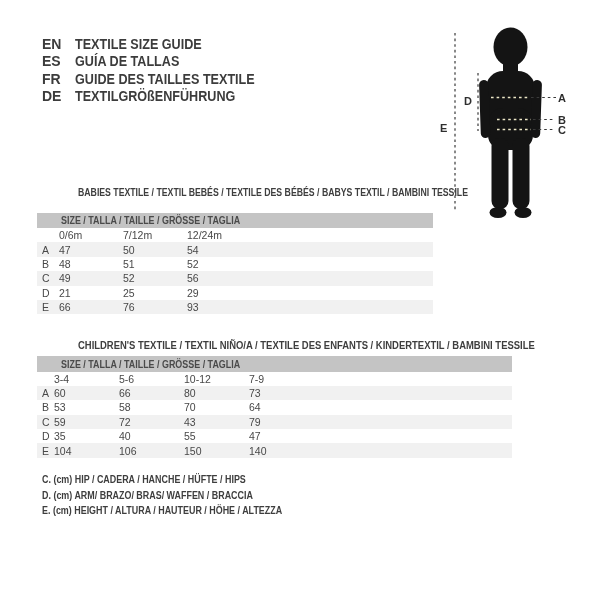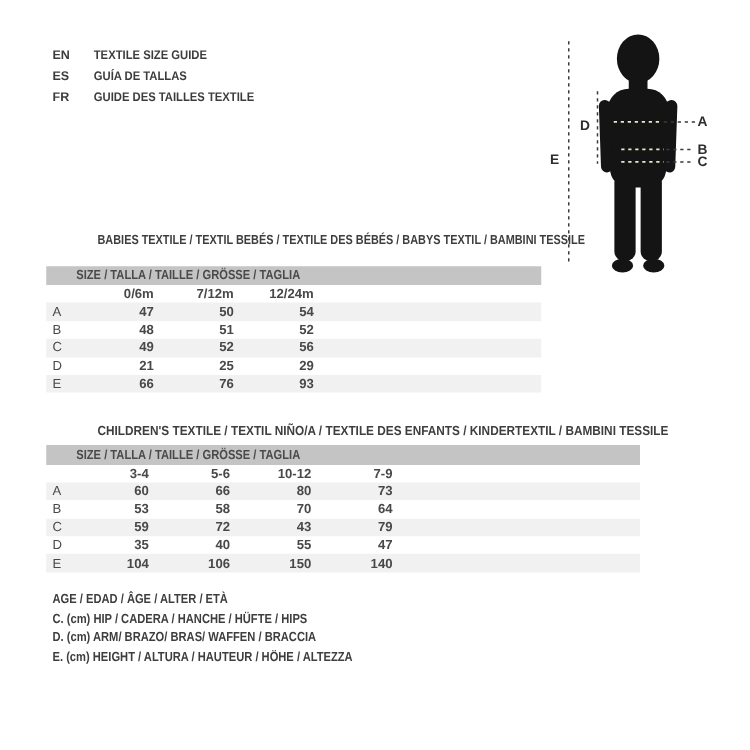--- a/index.html
+++ b/index.html
@@ -6,42 +6,42 @@
   body {
     width:600px; height:600px; background:#ffffff;
     font-family:"Liberation Sans", sans-serif;
     position:relative; overflow:hidden;
     -webkit-font-smoothing:antialiased;
   }
   .abs { position:absolute; }
 
   
   .lang-row { display:flex; height:17.3px; align-items:center;
-              font-size:10px; font-weight:700; color:#3c3c3c; }
+              font-size:14px; font-weight:700; color:#3c3c3c; }
   .lang-code { width:33px; }
   .cond { display:inline-block; transform:scaleX(0.9); transform-origin:0 50%; white-space:nowrap; }
 
   
   .sec-title { font-size:10.5px; font-weight:700; color:#3e3e3e; line-height:11px; white-space:nowrap;padding-left:36px; }
   .w83 { display:inline-block; transform:scaleX(0.83); transform-origin:0 50%; }
   .w90 { display:inline-block; transform:scaleX(0.90); transform-origin:0 50%; }
   .w85 { display:inline-block; transform:scaleX(0.85); transform-origin:0 50%; white-space:nowrap; }
 
   
   .size-bar { background:#c4c4c4; height:15.5px; display:flex; align-items:center;
               padding-left:24px; box-sizing:border-box;
               font-size:10.5px; font-weight:700; color:#4a4a4a; }
 
   
   .trow { display:grid; align-items:center; height:14.4px;
           font-size:10.5px; font-weight:400; color:#484848; }
   .babies-grid  { grid-template-columns:22px 64px 64px 64px 1fr; }
   .children-grid{ grid-template-columns:17px 65px 65px 65px 65px 1fr; }
   .cell-label { padding-left:5px; }
-  .cell-val { text-align:right;font-weight:bold; }
+  .cell-val { text-align:left; }
   .stripe { background:#f1f1f1; }
 
   
   .legend-line { height:15.8px; display:flex; align-items:center;
                  font-size:10.5px; font-weight:700; color:#3e3e3e; }
 
   
   .fig-label { position:absolute; font-size:11px; font-weight:700; color:#2e2e2e; line-height:12.6px; }
   .dashD { stroke:#3a3a3a; stroke-width:1.2; stroke-dasharray:2.6 3; fill:none; }
   .dashL { stroke:#ece6c6; stroke-width:1.4; stroke-dasharray:2.6 3; fill:none; }
@@ -55,20 +55,24 @@
     <span class="lang-code">EN</span>
     <span class="cond">TEXTILE SIZE GUIDE</span>
   </div>
   <div class="lang-row">
     <span class="lang-code">ES</span>
     <span class="cond">GUÍA DE TALLAS</span>
   </div>
   <div class="lang-row">
     <span class="lang-code">FR</span>
     <span class="cond">GUIDE DES TAILLES TEXTILE</span>
+  </div>
+  <div class="lang-row">
+    <span class="lang-code">DE</span>
+    <span class="cond">TEXTILGRÖßENFÜHRUNG</span>
   </div>
 </div>
 
 <svg class="abs" style="left:425px; top:18px;" width="150" height="205" viewBox="425 18 150 205">
 
   <line class="dashD" x1="455" y1="33" x2="455" y2="212"></line>
   <line class="dashD" x1="478" y1="73" x2="478" y2="131"></line>
 
   <g class="sil">
     <ellipse cx="510.5" cy="47" rx="17" ry="19.5"></ellipse>
@@ -187,23 +191,20 @@
     <span class="cell-label">E</span>
     <span class="cell-val">104</span>
     <span class="cell-val">106</span>
     <span class="cell-val">150</span>
     <span class="cell-val">140</span>
   </div>
 </div>
 
 <div class="abs" style="left:42px; top:471px;">
   <div class="legend-line">
-    <span class="w85">AGE / EDAD / ÂGE / ALTER / ETÀ</span>
-  </div>
-  <div class="legend-line">
     <span class="w85">C. (cm) HIP / CADERA / HANCHE / HÜFTE / HIPS</span>
   </div>
   <div class="legend-line">
     <span class="w85">D. (cm) ARM/ BRAZO/ BRAS/ WAFFEN / BRACCIA</span>
   </div>
   <div class="legend-line">
     <span class="w85">E. (cm) HEIGHT / ALTURA / HAUTEUR / HÖHE / ALTEZZA</span>
   </div>
 </div>
 

